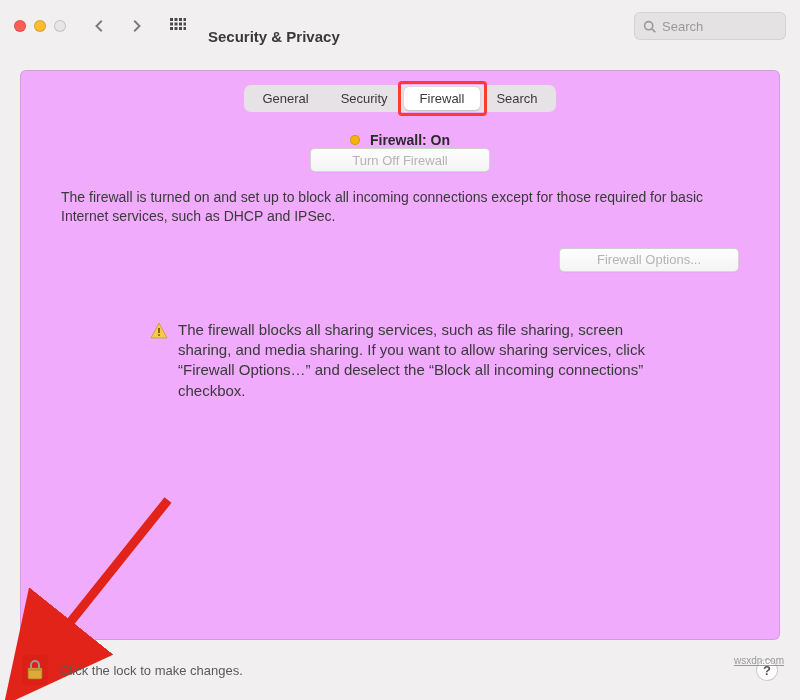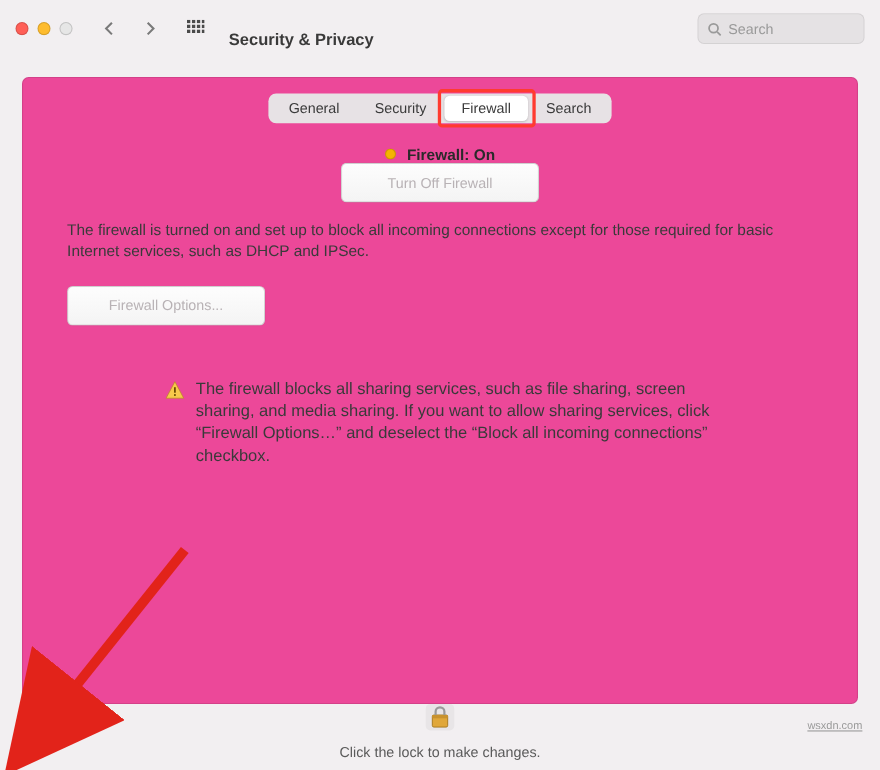--- a/index.html
+++ b/index.html
@@ -11,42 +11,42 @@
   .dot.yellow { background: #febc2e; }
   .dot.green { background: #e6e6e6; }
   .nav-arrow { width: 28px; height: 28px; display: flex; align-items: center; justify-content: center; border-radius: 6px; color: #7a7a7a; }
   .nav-arrow svg { width: 14px; height: 14px; stroke: currentColor; stroke-width: 2.2; fill: none; }
   .grid-icon { width: 28px; height: 28px; display: flex; align-items: center; justify-content: center; color: #4a4a4a; margin-left: 6px; margin-right: 8px; }
   .title { font-size: 15px; font-weight: 700; color: #3a3a3a; margin-top: 20px; }
   .spacer { flex: 1; }
   .search { width: 152px; height: 28px; background: rgba(0,0,0,0.05); border: 1px solid rgba(0,0,0,0.08); border-radius: 6px; display: flex; align-items: center; padding: 0 8px; gap: 6px; color: #9a9a9a; font-size: 13px; }
   .search svg { width: 13px; height: 13px; stroke: #9a9a9a; stroke-width: 2; fill: none; }
 
-  .pane { position: absolute; left: 20px; right: 20px; top: 70px; bottom: 60px; background: #ec4899; border: 1px solid rgba(0,0,0,0.1); border-radius: 6px; }
+  .pane { position: absolute; left: 20px; right: 20px; top: 70px; bottom: 60px; background: #f0abfc; border: 1px solid rgba(0,0,0,0.1); border-radius: 6px; }
 
   .tabs-wrap { display: flex; justify-content: center; padding-top: 14px; }
   .tabs { display: inline-flex; background: #e7e2e5; border-radius: 7px; padding: 2px; }
   .tab { padding: 4px 16px; font-size: 13px; color: #3a3a3a; border-radius: 5px; cursor: default; }
   .tab.active { background: #ffffff; box-shadow: 0 0.5px 2px rgba(0,0,0,0.18); }
   .tab-highlight { position: absolute; border: 3px solid #ff3b30; border-radius: 4px; pointer-events: none; }
 
   .content { padding: 20px 40px 0 40px; }
   .status-row { display: flex; align-items: center; justify-content: space-between; flex-direction: column; }
   .status-left { display: flex; align-items: center; gap: 10px; }
   .status-dot { width: 10px; height: 10px; border-radius: 50%; background: #f5b400; border: 0.5px solid rgba(0,0,0,0.15); }
   .status-label { font-size: 14px; font-weight: 700; color: #2a2a2a; }
-  .btn { min-width: 180px; height: 36px; background: linear-gradient(#fdfdfd, #f4f4f4); border: 1px solid rgba(0,0,0,0.15); border-radius: 5px; font-size: 13px; color: #b8b2b5; display: inline-flex; align-items: center; justify-content: center; box-shadow: 0 0.5px 0 rgba(0,0,0,0.05); }
+  .btn { min-width: 180px; height: 24px; background: linear-gradient(#fdfdfd, #f4f4f4); border: 1px solid rgba(0,0,0,0.15); border-radius: 5px; font-size: 13px; color: #b8b2b5; display: inline-flex; align-items: center; justify-content: center; box-shadow: 0 0.5px 0 rgba(0,0,0,0.05); }
   .desc { margin-top: 16px; font-size: 14px; color: #3a3a3a; line-height: 1.35; max-width: 700px; }
-  .options-row { display: flex; justify-content: flex-start; margin-top: 22px; padding-right: 0; }
+  .options-row { display: flex; justify-content: flex-end; margin-top: 22px; padding-right: 0; }
 
   .warn-box { display: flex; gap: 10px; margin: 48px auto 0 auto; max-width: 500px; }
   .warn-icon { flex: 0 0 auto; margin-top: 2px; }
   .warn-text { font-size: 15px; color: #3a3a3a; line-height: 1.35; }
 
-  .footer { position: absolute; left: 0; right: 0; bottom: 0; height: 60px; display: flex; align-items: center; padding: 0 22px; gap: 12px; flex-direction: column; }
+  .footer { position: absolute; left: 0; right: 0; bottom: 0; height: 60px; display: flex; align-items: center; padding: 0 22px; gap: 12px; }
   .lock-btn { width: 26px; height: 30px; display: flex; align-items: center; justify-content: center; background: rgba(0,0,0,0.04); border-radius: 4px; }
   .lock-text { font-size: 13px; color: #5a5a5a; }
   .footer .spacer { flex: 1; }
   .btn-small { min-width: 110px; height: 22px; background: linear-gradient(#fdfdfd, #f4f4f4); border: 1px solid rgba(0,0,0,0.15); border-radius: 5px; font-size: 13px; color: #b8b2b5; display: inline-flex; align-items: center; justify-content: center; }
   .help { width: 22px; height: 22px; border-radius: 50%; border: 1px solid rgba(0,0,0,0.2); background: #fff; display: inline-flex; align-items: center; justify-content: center; font-size: 13px; font-weight: 600; color: #555; margin-left: 10px; }
 
   .arrow-annot { position: absolute; pointer-events: none; }
 
   .watermark { position: absolute; right: 16px; bottom: 34px; font-size: 10px; color: #9a9a9a; text-decoration: underline; }
 </style>

